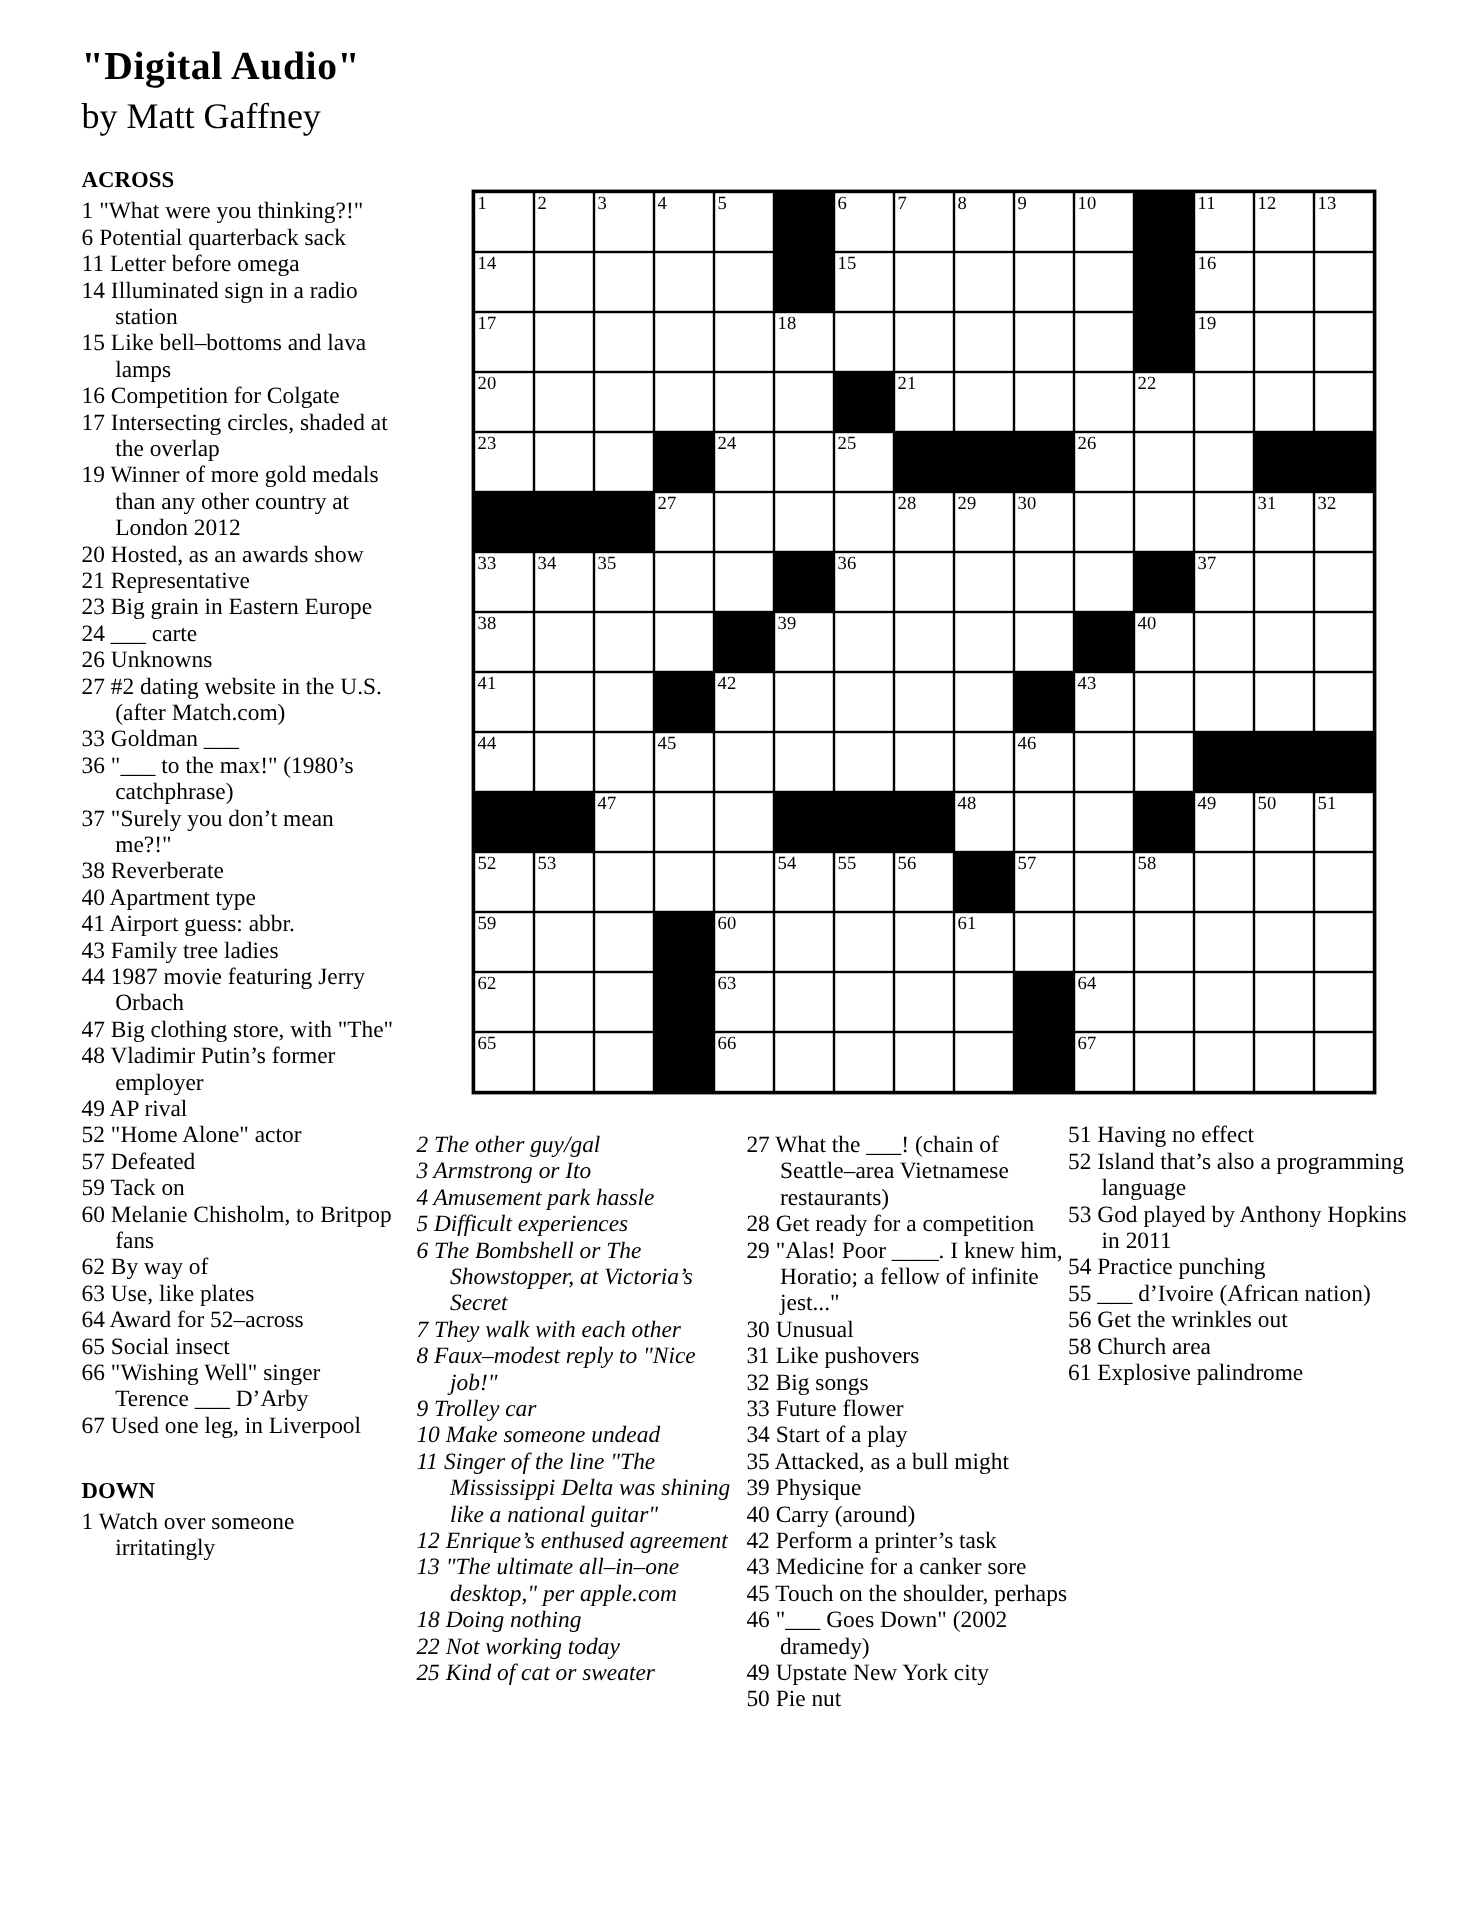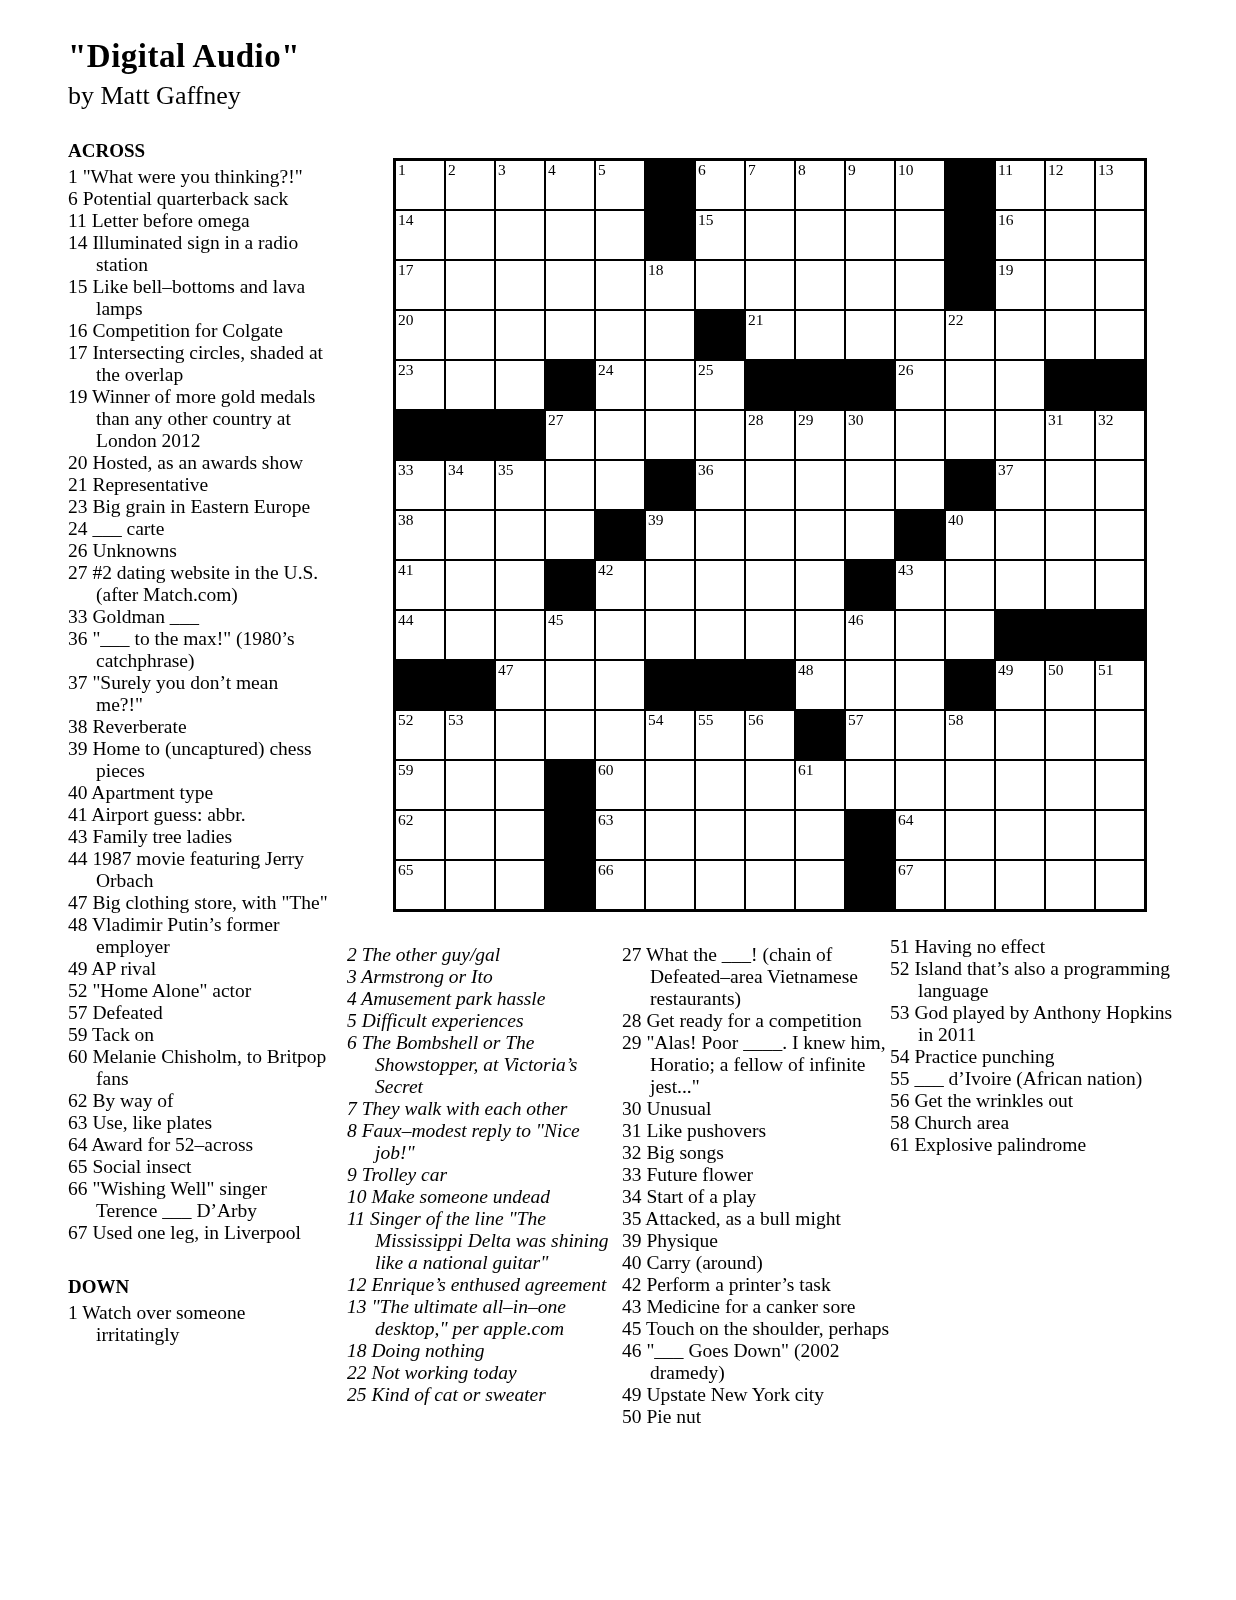--- a/index.html
+++ b/index.html
@@ -8,21 +8,21 @@
     background:#fff; color:#000;
     font-family:"Liberation Serif", serif;
     overflow:hidden;
   }
   .title {
     position:absolute; left:68px; top:38px;
     font-size:33px; font-weight:bold; letter-spacing:0.5px;
   }
   .byline {
     position:absolute; left:68px; top:81px;
-    font-size:26px;
+    font-size:30px;
   }
   .clue-col {
     position:absolute;
     font-size:19.5px; line-height:22px;
   }
   .section-header {
     font-weight:bold; font-size:19px; line-height:26px; margin-bottom:2px;
   }
   .clue { padding-left:28px; text-indent:-28px; }
   .across-col { left:68px; top:138px; width:261px; }
@@ -71,21 +71,20 @@
         <div class="clue"><span>20 </span><span>Hosted, as an awards show</span></div>
         <div class="clue"><span>21 </span><span>Representative</span></div>
         <div class="clue"><span>23 </span><span>Big grain in Eastern Europe</span></div>
         <div class="clue"><span>24 </span><span>___ carte</span></div>
         <div class="clue"><span>26 </span><span>Unknowns</span></div>
         <div class="clue"><span>27 </span><span>#2 dating website in the U.S. (after Match.com)</span></div>
         <div class="clue"><span>33 </span><span>Goldman ___</span></div>
         <div class="clue"><span>36 </span><span>"___ to the max!" (1980’s catchphrase)</span></div>
         <div class="clue"><span>37 </span><span>"Surely you don’t mean me?!"</span></div>
         <div class="clue"><span>38 </span><span>Reverberate</span></div>
-        <div class="clue"><span>39 </span><span>Home to (uncaptured) chess pieces</span></div>
         <div class="clue"><span>40 </span><span>Apartment type</span></div>
         <div class="clue"><span>41 </span><span>Airport guess: abbr.</span></div>
         <div class="clue"><span>43 </span><span>Family tree ladies</span></div>
         <div class="clue"><span>44 </span><span>1987 movie featuring Jerry Orbach</span></div>
         <div class="clue"><span>47 </span><span>Big clothing store, with "The"</span></div>
         <div class="clue"><span>48 </span><span>Vladimir Putin’s former employer</span></div>
         <div class="clue"><span>49 </span><span>AP rival</span></div>
         <div class="clue"><span>52 </span><span>"Home Alone" actor</span></div>
         <div class="clue"><span>57 </span><span>Defeated</span></div>
         <div class="clue"><span>59 </span><span>Tack on</span></div>
@@ -478,21 +477,21 @@
       <div class="clue"><span>9 </span><span>Trolley car</span></div>
       <div class="clue"><span>10 </span><span>Make someone undead</span></div>
       <div class="clue"><span>11 </span><span>Singer of the line "The Mississippi Delta was shining like a national guitar"</span></div>
       <div class="clue"><span>12 </span><span>Enrique’s enthused agreement</span></div>
       <div class="clue"><span>13 </span><span>"The ultimate all–in–one desktop," per apple.com</span></div>
       <div class="clue"><span>18 </span><span>Doing nothing</span></div>
       <div class="clue"><span>22 </span><span>Not working today</span></div>
       <div class="clue"><span>25 </span><span>Kind of cat or sweater</span></div>
     </div>
   <div class="clue-col down-col3">
-      <div class="clue"><span>27 </span><span>What the ___! (chain of Defeated–area Vietnamese restaurants)</span></div>
+      <div class="clue"><span>27 </span><span>What the ___! (chain of Seattle–area Vietnamese restaurants)</span></div>
       <div class="clue"><span>28 </span><span>Get ready for a competition</span></div>
       <div class="clue"><span>29 </span><span>"Alas! Poor ____.  I knew him, Horatio; a fellow of infinite jest..."</span></div>
       <div class="clue"><span>30 </span><span>Unusual</span></div>
       <div class="clue"><span>31 </span><span>Like pushovers</span></div>
       <div class="clue"><span>32 </span><span>Big songs</span></div>
       <div class="clue"><span>33 </span><span>Future flower</span></div>
       <div class="clue"><span>34 </span><span>Start of a play</span></div>
       <div class="clue"><span>35 </span><span>Attacked, as a bull might</span></div>
       <div class="clue"><span>39 </span><span>Physique</span></div>
       <div class="clue"><span>40 </span><span>Carry (around)</span></div>

